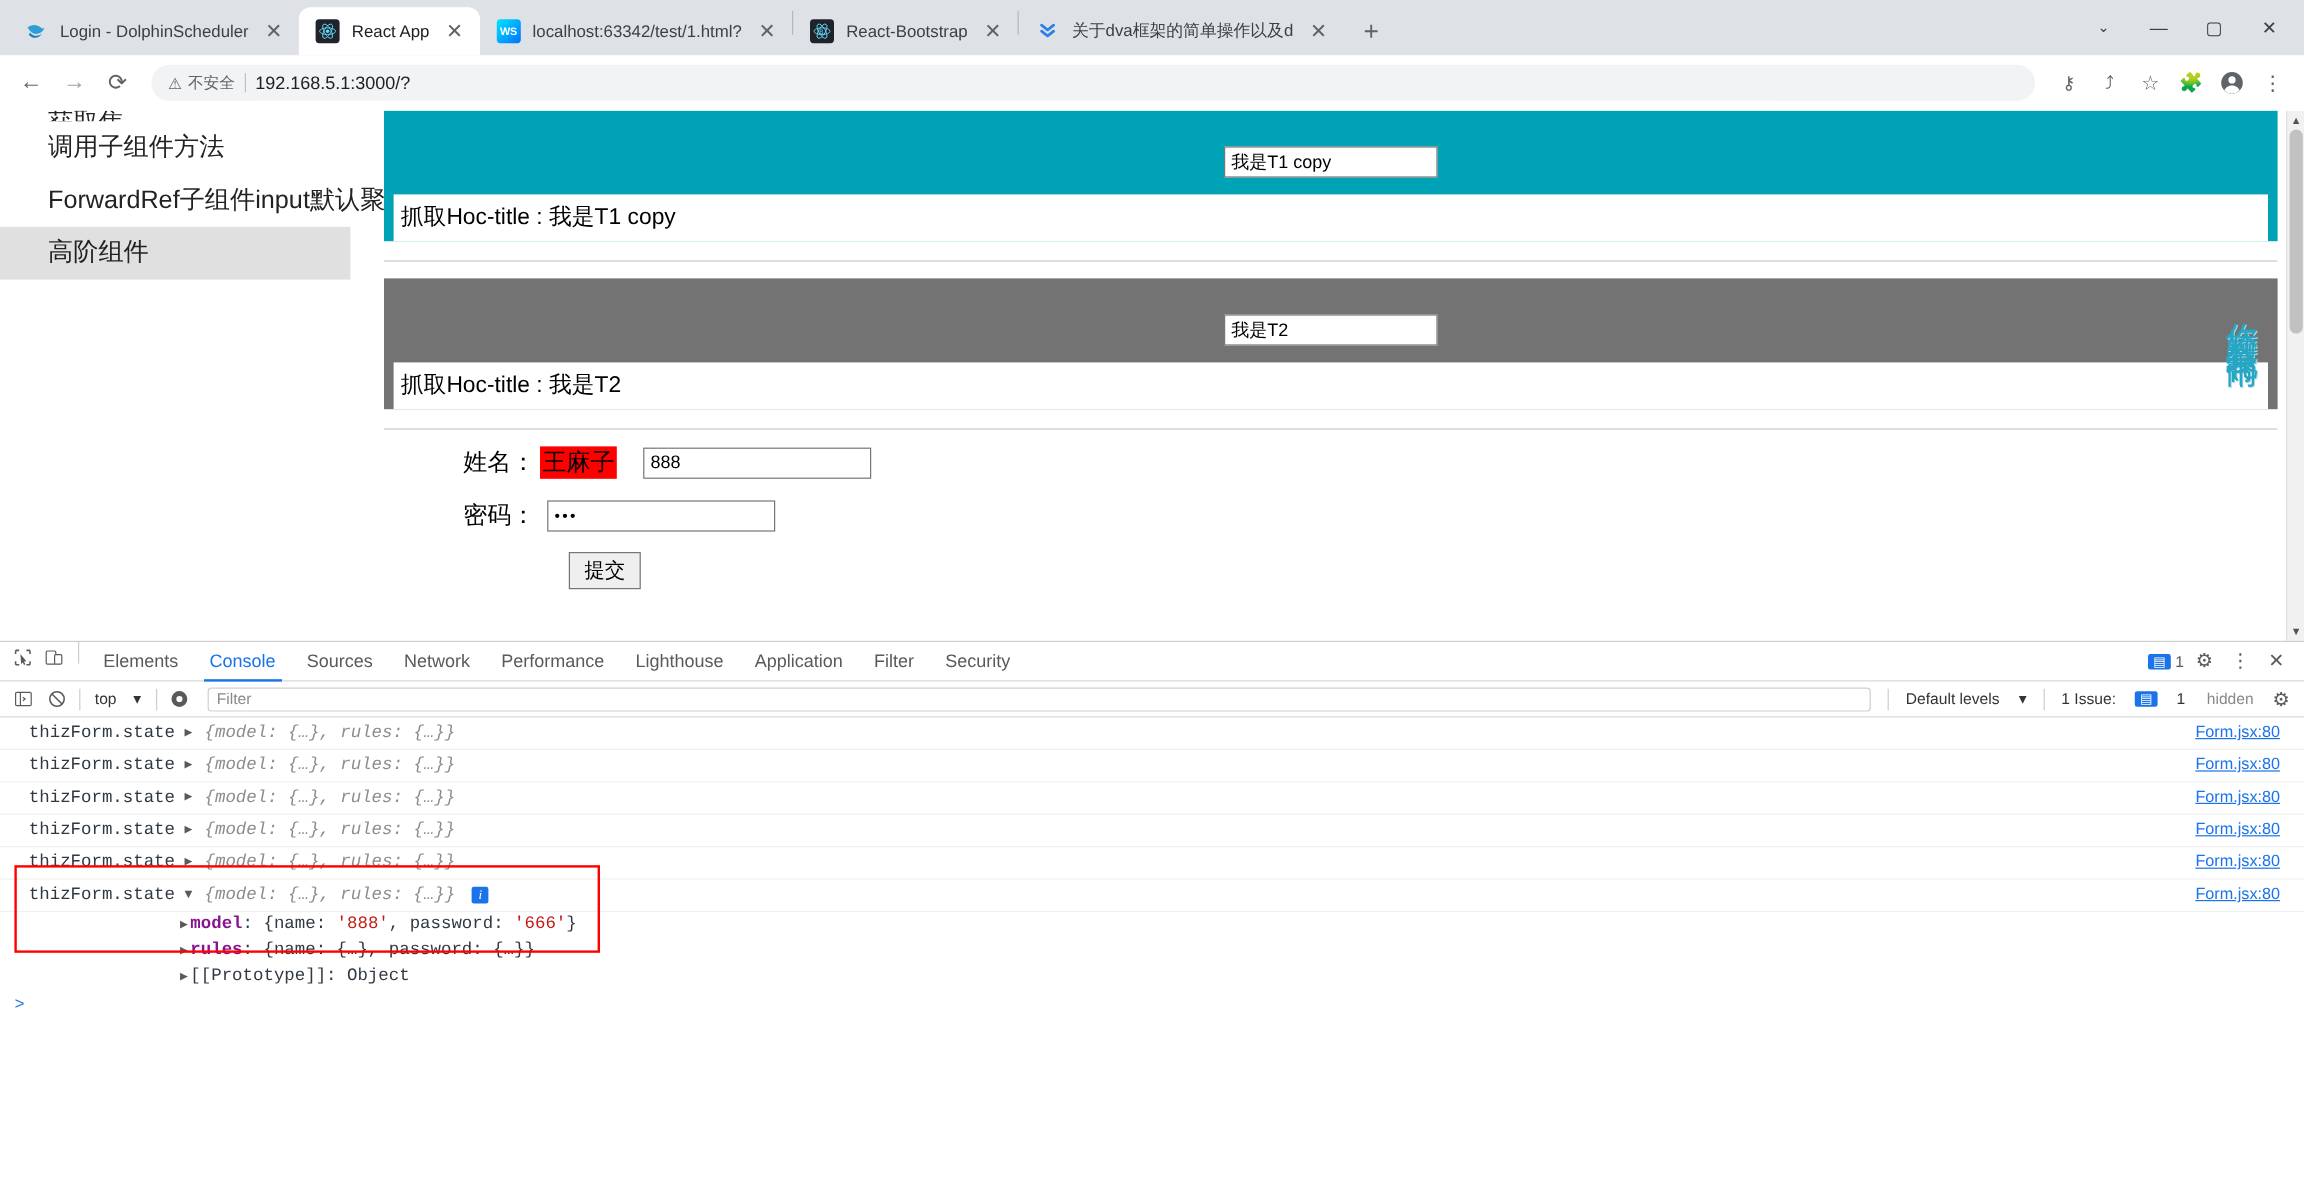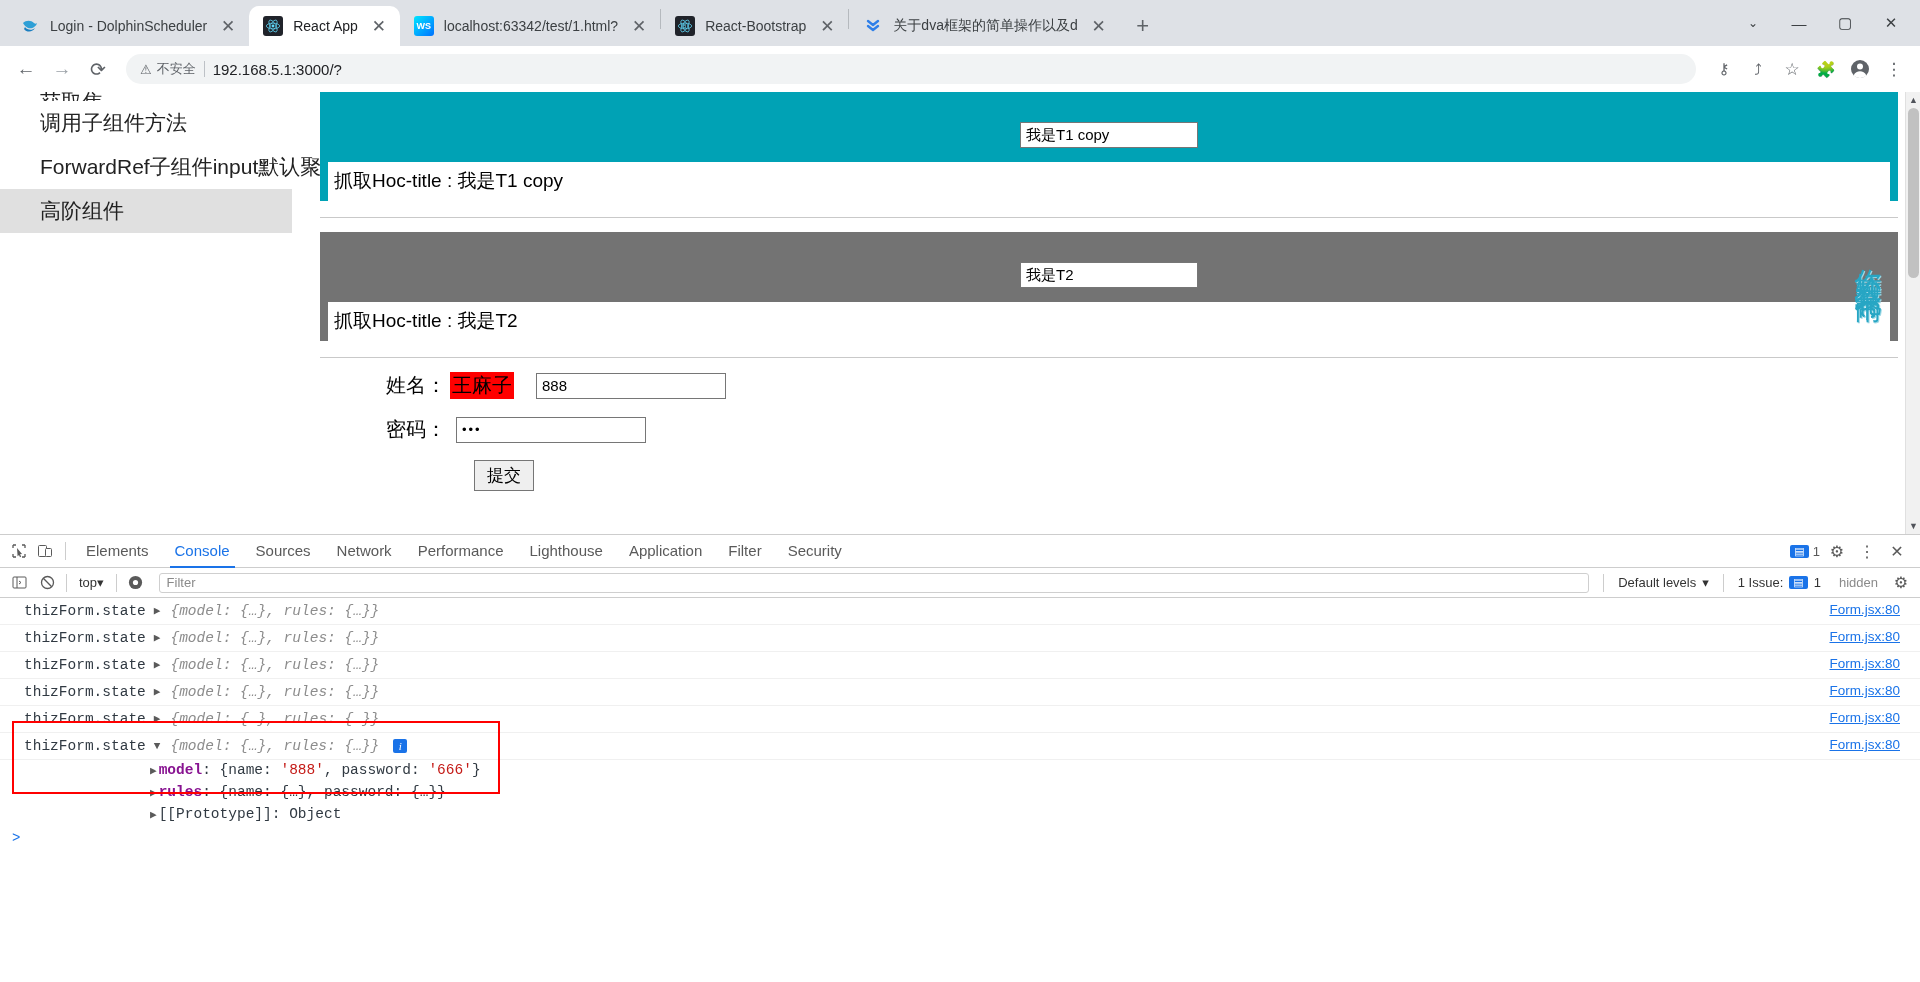--- a/index.html
+++ b/index.html
@@ -293,21 +293,20 @@
     top: 442px; left: 0;
     width: 1920px;
     height: 448px;
     background: #ffffff;
     border-top: 1px solid #cdcdcd;
     font-family: "Liberation Sans", sans-serif;
   }
   .dt-tabbar {
     height: 33px;
     display: flex;
-    align-items: center;
     border-bottom: 1px solid #cdcdcd;
     padding: 0 6px;
     background: #fff;
   }
   .dt-iconbtn {
     width: 26px; height: 26px;
     display: flex; align-items: center; justify-content: center;
     color: #5a5a5a;
   }
   .dt-vsep { width: 1px; height: 18px; background: #cdcdcd; margin: 0 7px; }
@@ -356,26 +355,26 @@
     border-radius: 3px;
     font-size: 13px;
     color: #8a8a8a;
     padding: 1px 7px;
     margin: 0 8px;
     display: flex; align-items: center;
     background: #fff;
   }
   .ctx-select {
     font-size: 13px; color: #333;
-    display: flex; align-items: center; gap: 0;
+    display: flex; align-items: center; gap: 14px;
     padding: 0 6px;
   }
   .levels-select {
     font-size: 13px; color: #333;
-    display: flex; align-items: center; gap: 6px;
+    display: flex; align-items: center; gap: 16px;
     padding: 0 8px;
     white-space: nowrap;
   }
   .dt-vsep2 { width: 1px; height: 18px; background: #cdcdcd; margin: 0 4px; }
   .hidden-txt { font-size: 13px; color: #8a8a8a; padding: 0 8px; }
 
   
   .console-body {
     position: relative;
     height: 385px;

